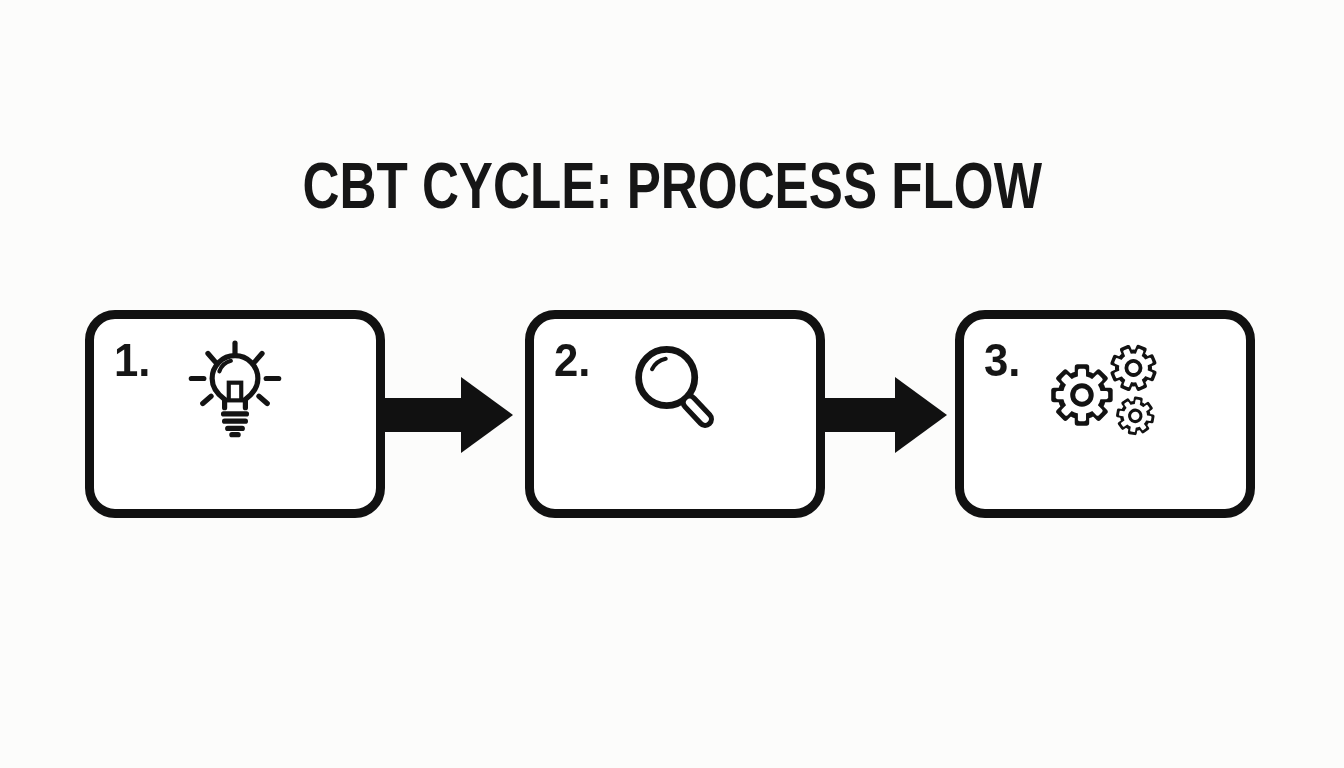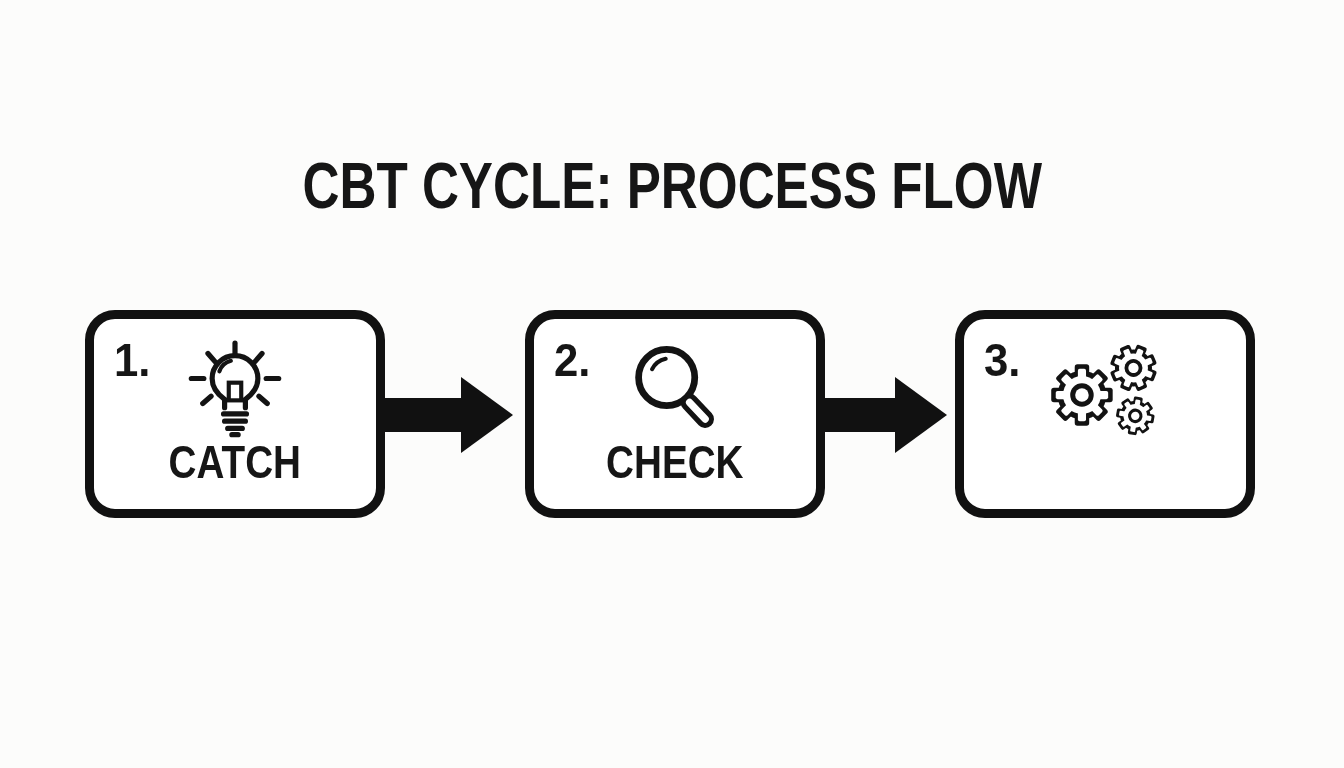--- a/index.html
+++ b/index.html
@@ -117,45 +117,39 @@
         <path class="ln thin" d="M35 31 A16 16 0 0 1 46 21"></path>
 
         <rect x="44" y="42" width="12" height="17" fill="none" stroke="#131313" stroke-width="4"></rect>
 
         <line class="ln" x1="39" y1="72" x2="61" y2="72"></line>
         <line class="ln" x1="40" y1="79" x2="60" y2="79"></line>
         <line class="ln" x1="43" y1="86" x2="57" y2="86"></line>
         <line class="ln" x1="47" y1="92" x2="53" y2="92"></line>
       </svg>
     </div>
-    <div class="step-label">
-      <span class="condensed">CATCH</span>
-    </div>
   </div>
 
   <div class="arrow arrow-1">
     <div class="shaft"></div>
     <div class="head"></div>
   </div>
 
   <div class="step-box box-2">
     <span class="step-num">2.</span>
     <div class="step-icon">
       <svg width="104" height="104" viewBox="0 0 100 100">
 
         <circle cx="42" cy="37" r="27" fill="none" stroke="#131313" stroke-width="6.5"></circle>
 
         <path class="ln thin" d="M28 29 A19 19 0 0 1 41 19"></path>
 
         <line x1="64" y1="61" x2="79" y2="77" stroke="#131313" stroke-width="17" stroke-linecap="round"></line>
         <line x1="64" y1="61" x2="79" y2="77" stroke="#ffffff" stroke-width="7" stroke-linecap="round"></line>
       </svg>
-    </div>
-    <div class="step-label">
-      <span class="condensed">CHECK</span>
     </div>
   </div>
 
   <div class="arrow arrow-2">
     <div class="shaft"></div>
     <div class="head"></div>
   </div>
 
   <div class="step-box box-3">
     <span class="step-num">3.</span>

